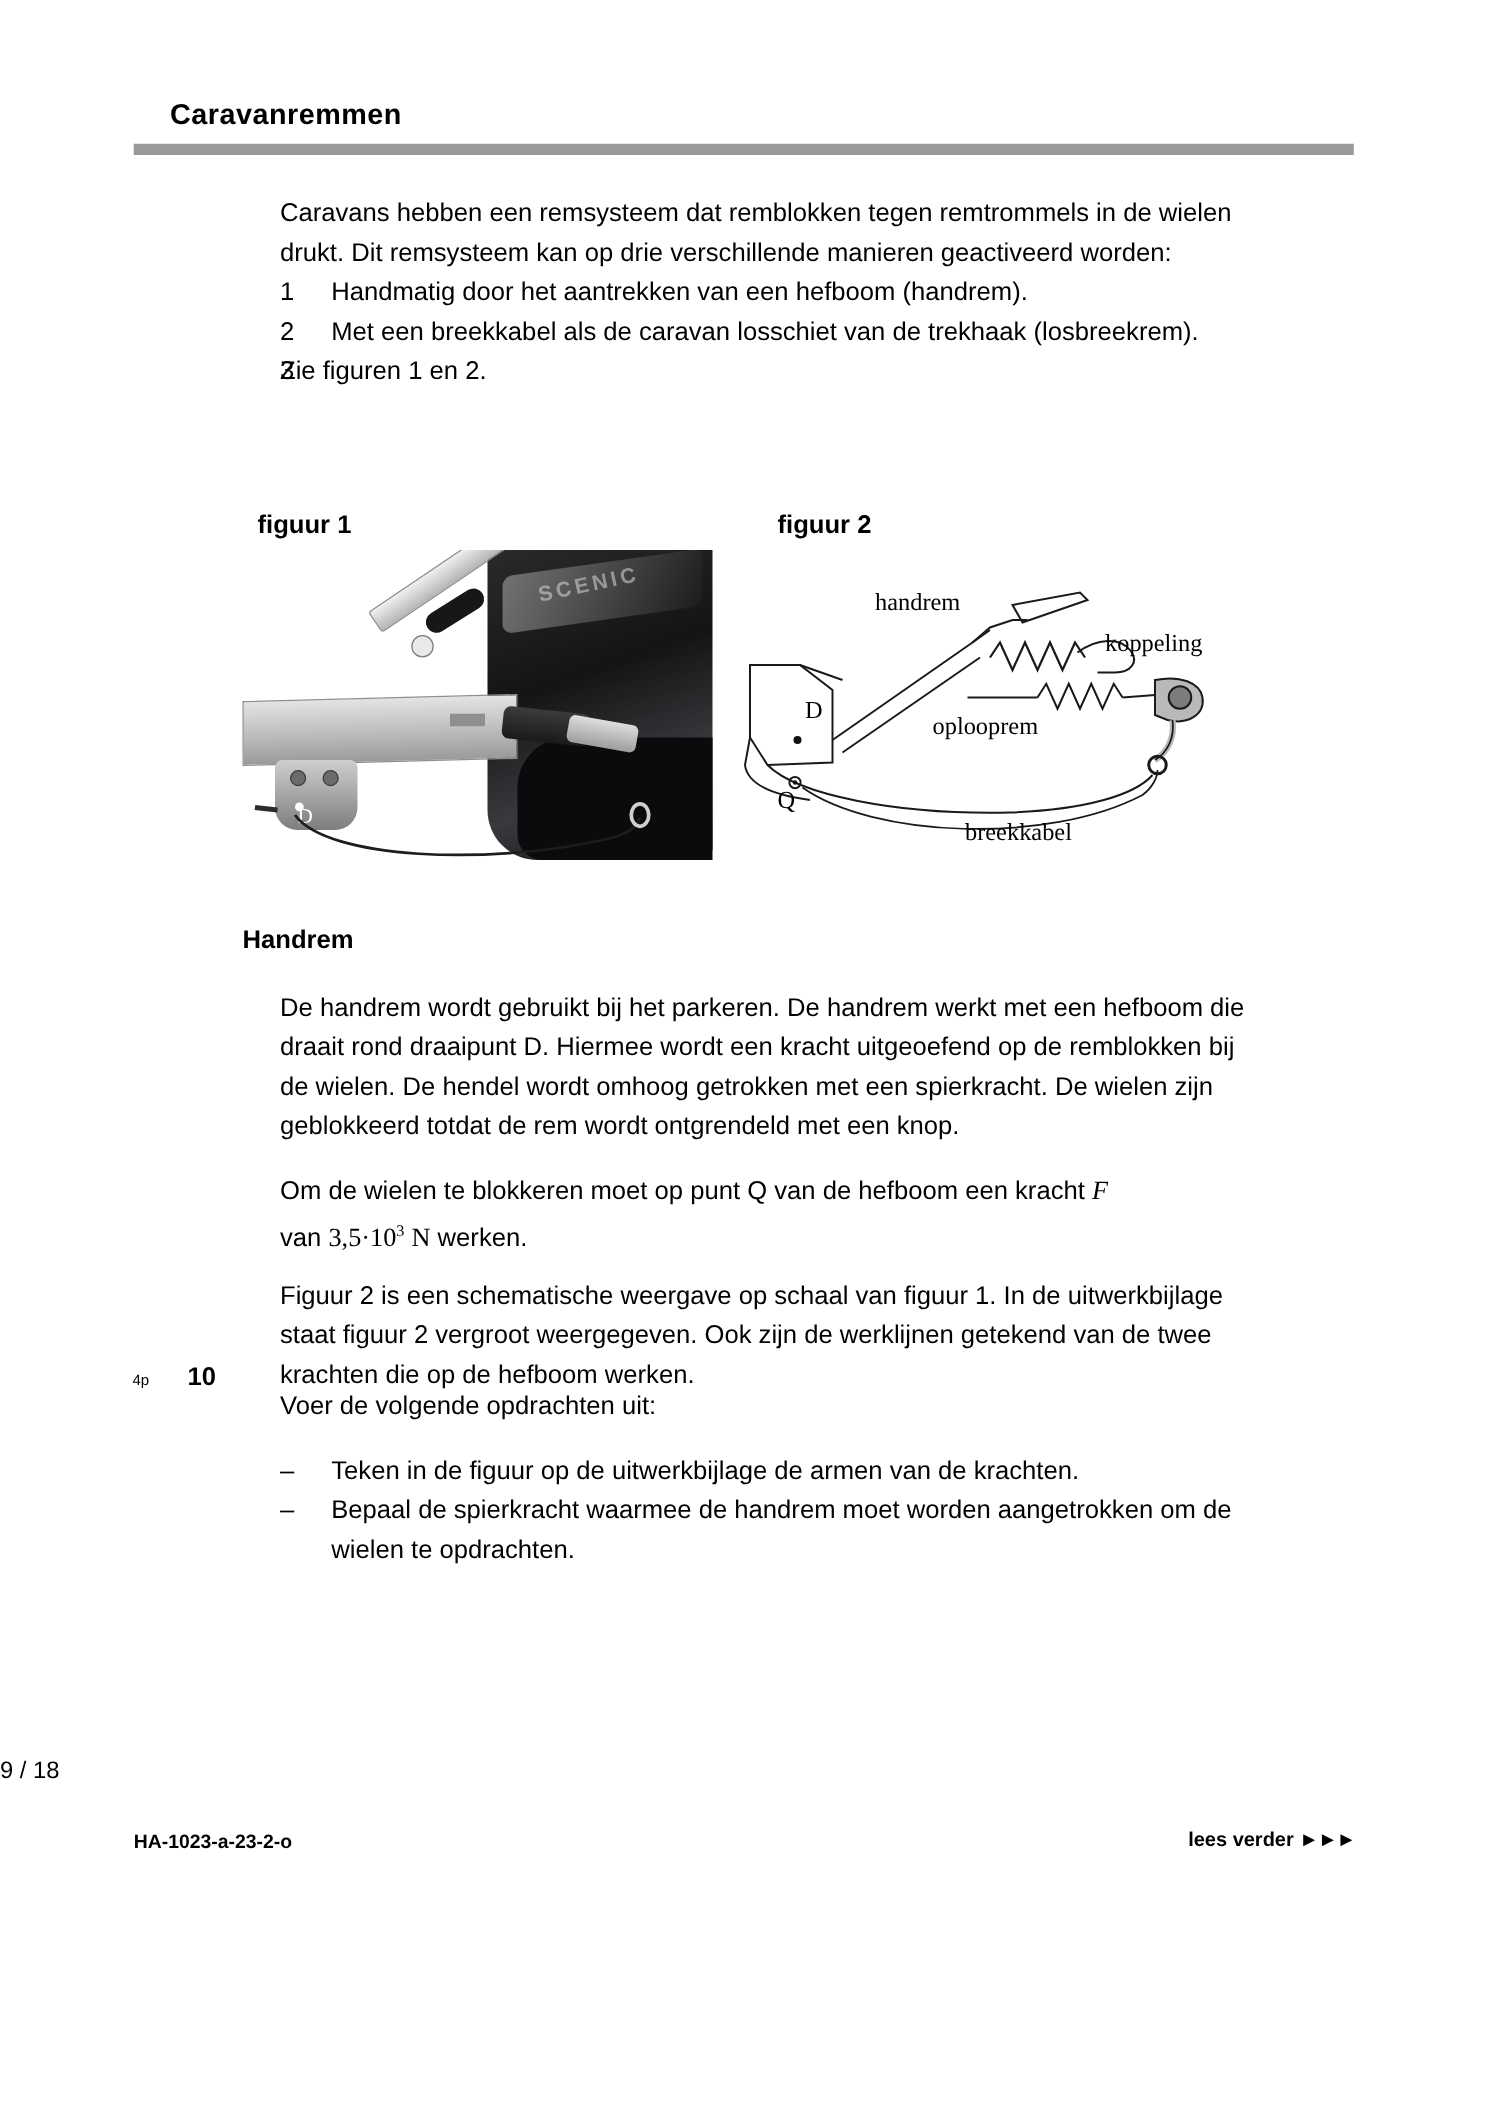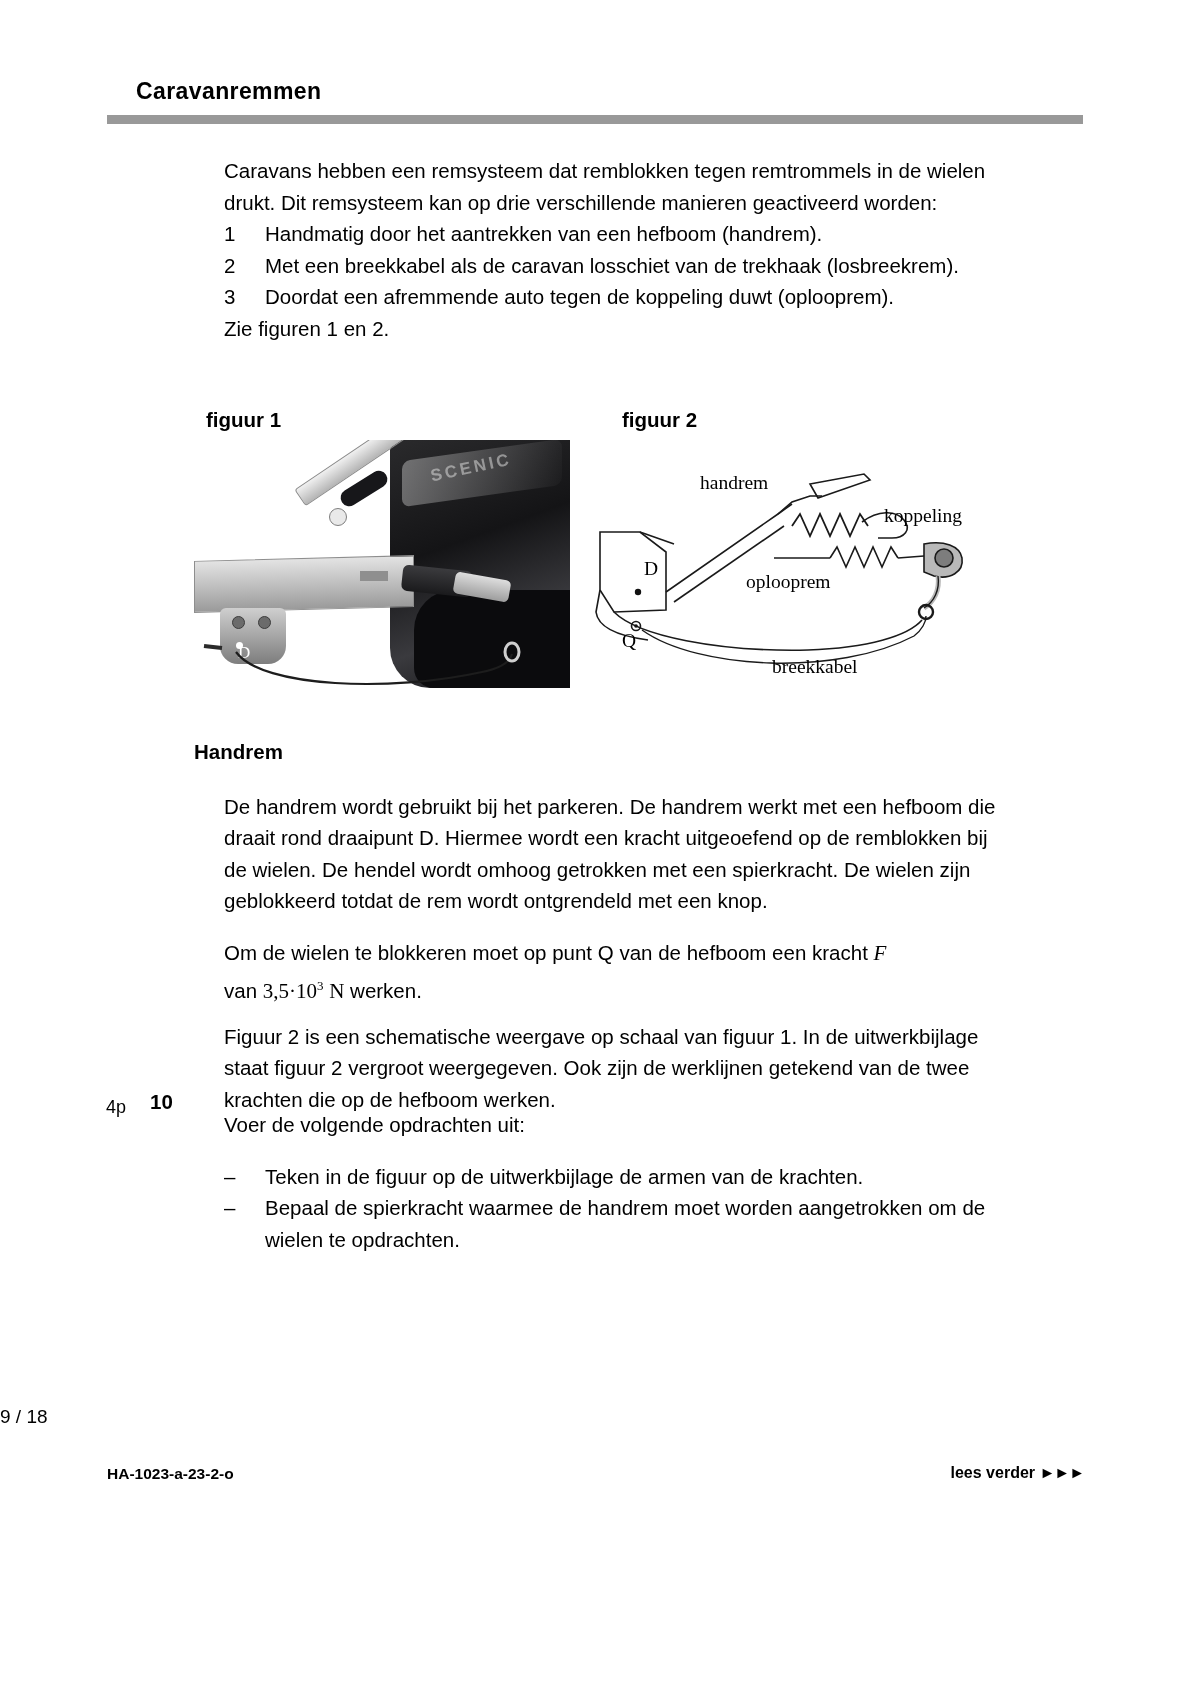--- a/index.html
+++ b/index.html
@@ -268,21 +268,21 @@
   sup.exp {
     font-size: 13px;
     vertical-align: super;
   }
   .para2 { top: 1000px; }
   
   .q-points {
     position: absolute;
     left: 106px;
     top: 1097px;
-    font-size: 18px;
+    font-size: 12px;
   }
   .q-number {
     position: absolute;
     left: 150px;
     top: 1090px;
     font-size: 20.5px;
     font-weight: bold;
   }
   .q-body { top: 1088px; }
   .dashlist {
@@ -337,21 +337,20 @@
       <li>
         <span class="num">1</span>
         <span>Handmatig door het aantrekken van een hefboom (handrem).</span>
       </li>
       <li>
         <span class="num">2</span>
         <span>Met een breekkabel als de caravan losschiet van de trekhaak (losbreekrem).</span>
       </li>
       <li>
         <span class="num">3</span>
-        <span>Doordat een afremmende auto tegen de koppeling duwt (oplooprem).</span>
       </li>
     </ul>
     <p>Zie figuren 1 en 2.</p>
   </div>
 
   <div class="fig-caption" id="fig1-caption">figuur 1</div>
   <div class="fig-caption" id="fig2-caption">figuur 2</div>
 
   <div class="fig1-wrap">
     <div class="photo-bg"></div>

